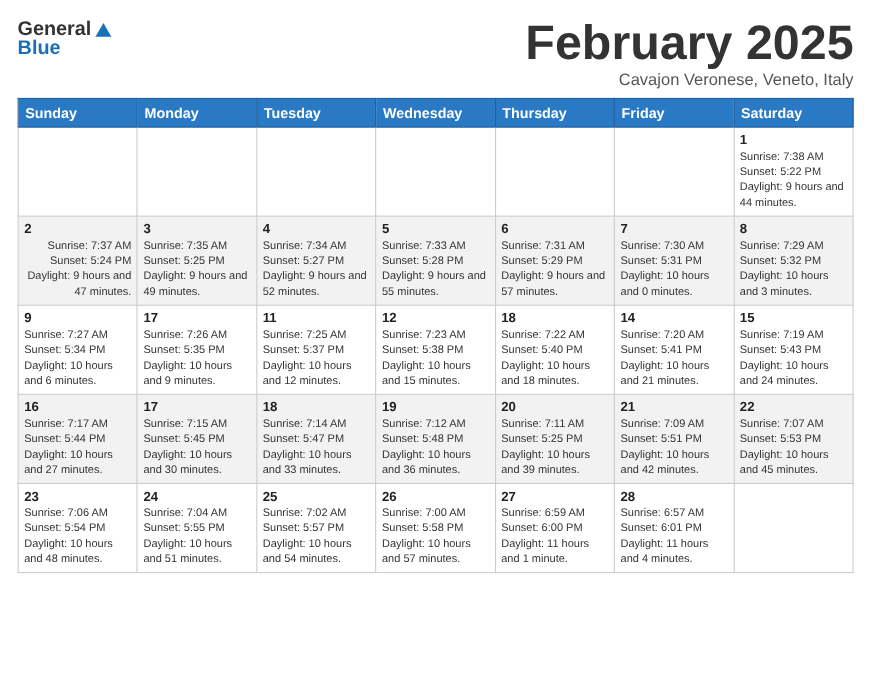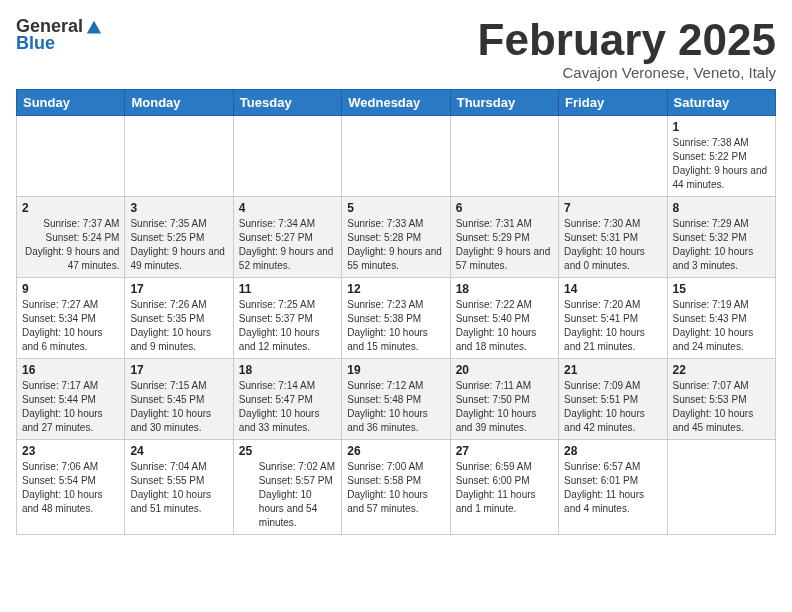--- a/index.html
+++ b/index.html
@@ -239,21 +239,21 @@
           </td>
           <td>
             <span class="day-num">19</span>
             <div class="day-info" style="white-space: pre-line;">Sunrise: 7:12 AM
 Sunset: 5:48 PM
 Daylight: 10 hours and 36 minutes.</div>
           </td>
           <td>
             <span class="day-num">20</span>
             <div class="day-info" style="white-space: pre-line;">Sunrise: 7:11 AM
-Sunset: 7:50 PM
+Sunset: 5:25 PM
 Daylight: 10 hours and 39 minutes.</div>
           </td>
           <td>
             <span class="day-num">21</span>
             <div class="day-info" style="white-space: pre-line;">Sunrise: 7:09 AM
 Sunset: 5:51 PM
 Daylight: 10 hours and 42 minutes.</div>
           </td>
           <td>
             <span class="day-num">22</span>
@@ -270,21 +270,21 @@
 Daylight: 10 hours and 48 minutes.</div>
           </td>
           <td>
             <span class="day-num">24</span>
             <div class="day-info" style="white-space: pre-line;">Sunrise: 7:04 AM
 Sunset: 5:55 PM
 Daylight: 10 hours and 51 minutes.</div>
           </td>
           <td>
             <span class="day-num">25</span>
-            <div class="day-info" style="white-space: pre-line; margin-left: 20px;">Sunrise: 7:02 AM
+            <div class="day-info" style="white-space: pre-line;">Sunrise: 7:02 AM
 Sunset: 5:57 PM
 Daylight: 10 hours and 54 minutes.</div>
           </td>
           <td>
             <span class="day-num">26</span>
             <div class="day-info" style="white-space: pre-line;">Sunrise: 7:00 AM
 Sunset: 5:58 PM
 Daylight: 10 hours and 57 minutes.</div>
           </td>
           <td>

